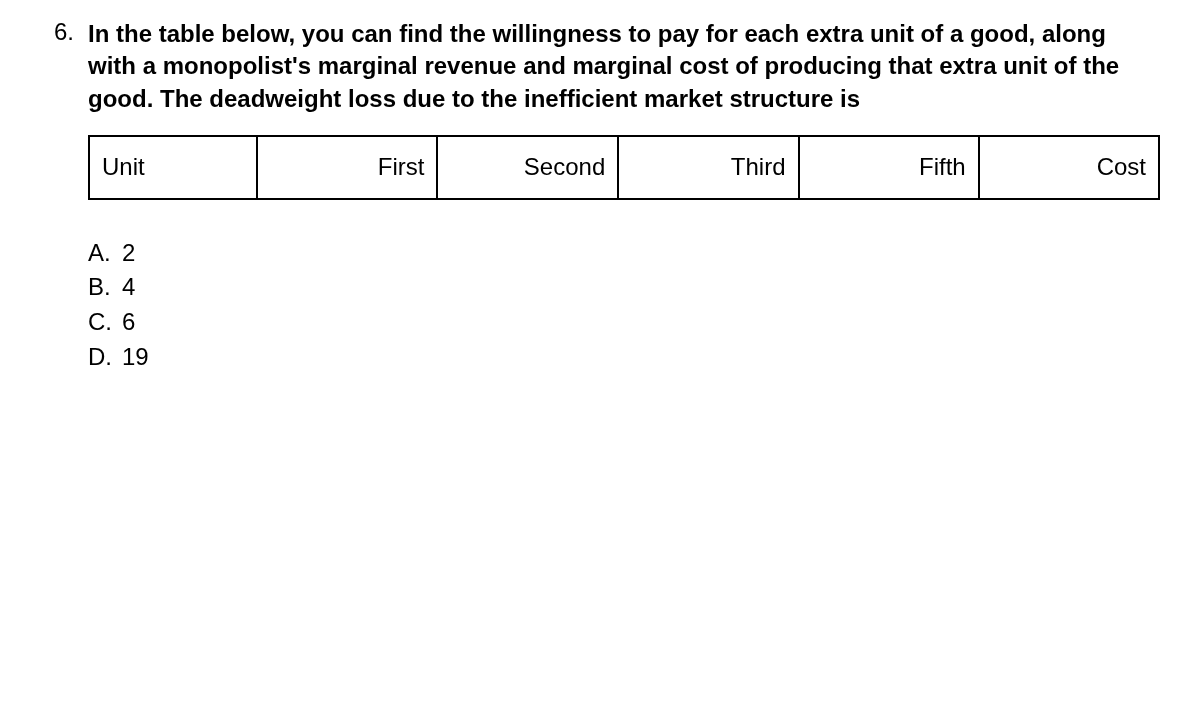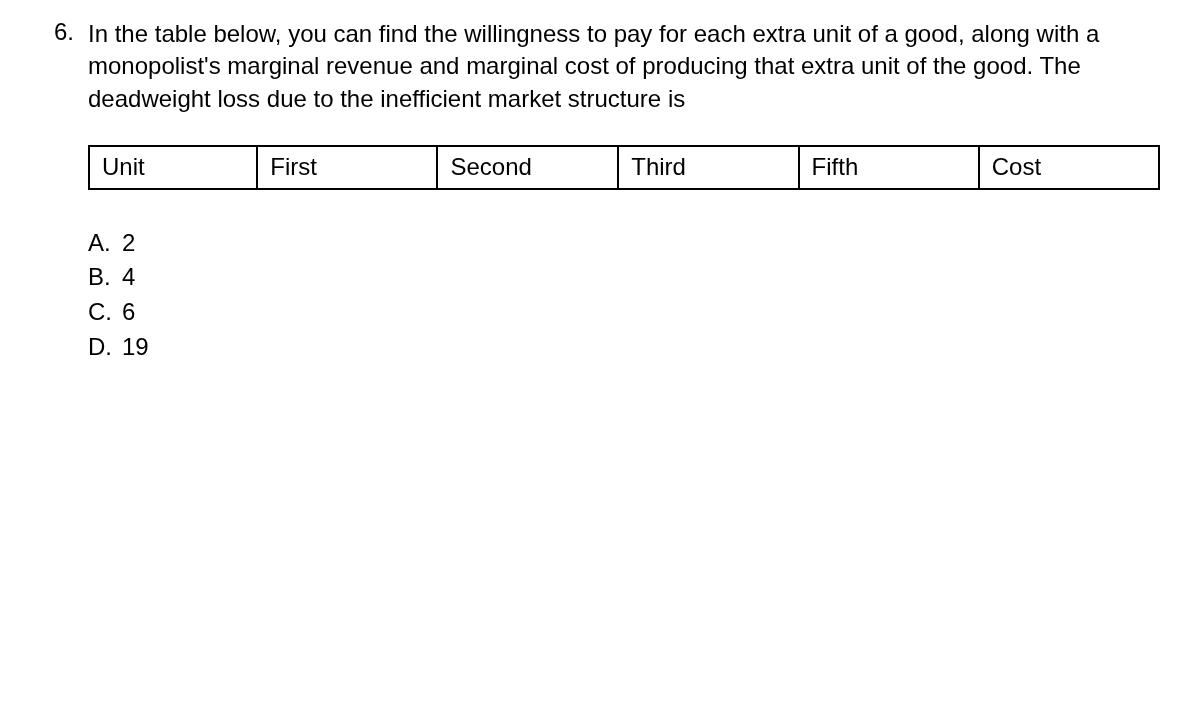--- a/index.html
+++ b/index.html
@@ -18,40 +18,42 @@
     }
     .q-number {
       min-width: 34px;
       text-align: right;
     }
     .q-body {
       flex: 1;
     }
     .q-text {
       line-height: 1.35;
-      margin-bottom: 30px;
+      margin-bottom: 20px;
+      font-weight: bold;
     }
     table {
       border-collapse: collapse;
       width: 100%;
       margin-bottom: 36px;
     }
     table td {
       border: 2px solid #000;
-      padding: 4px 12px;
+      padding: 14px 12px;
       vertical-align: top;
       font-size: 24px;
       line-height: 1.35;
       margin-top: 34px;
     }
     table td.label-col {
       width: 170px;
     }
     table td.data-col {
       width: 182px;
+      text-align: right;
     }
     .choices {
       list-style: none;
       padding-left: 0;
     }
     .choices li {
       display: flex;
       line-height: 1.45;
     }
     .choice-letter {

